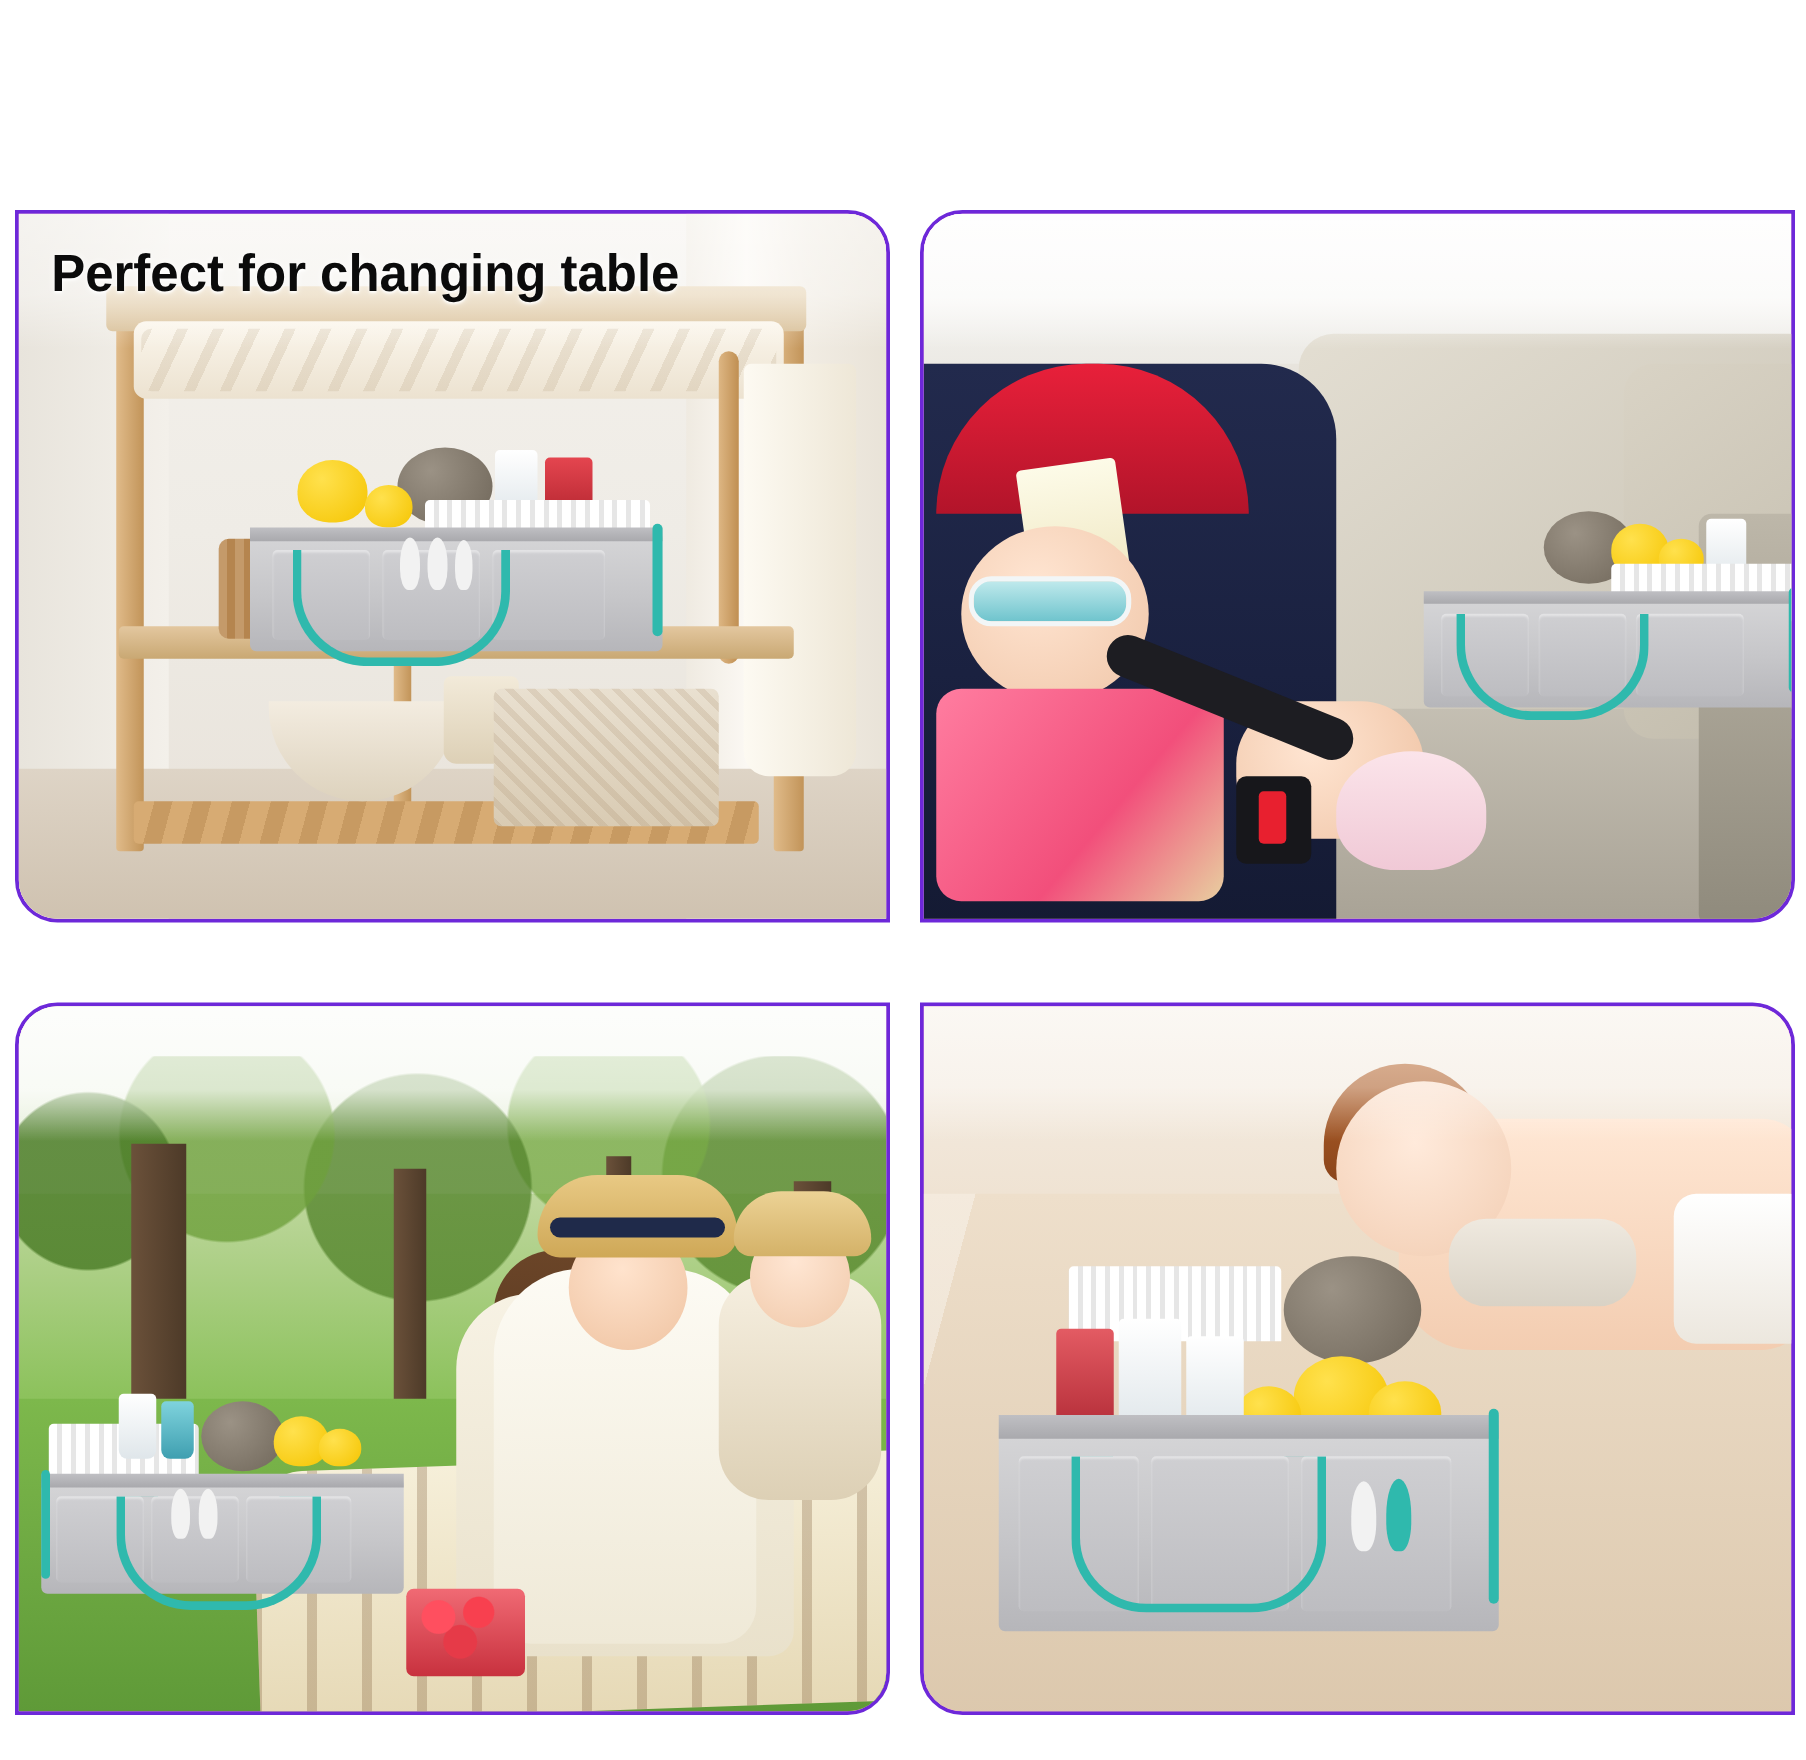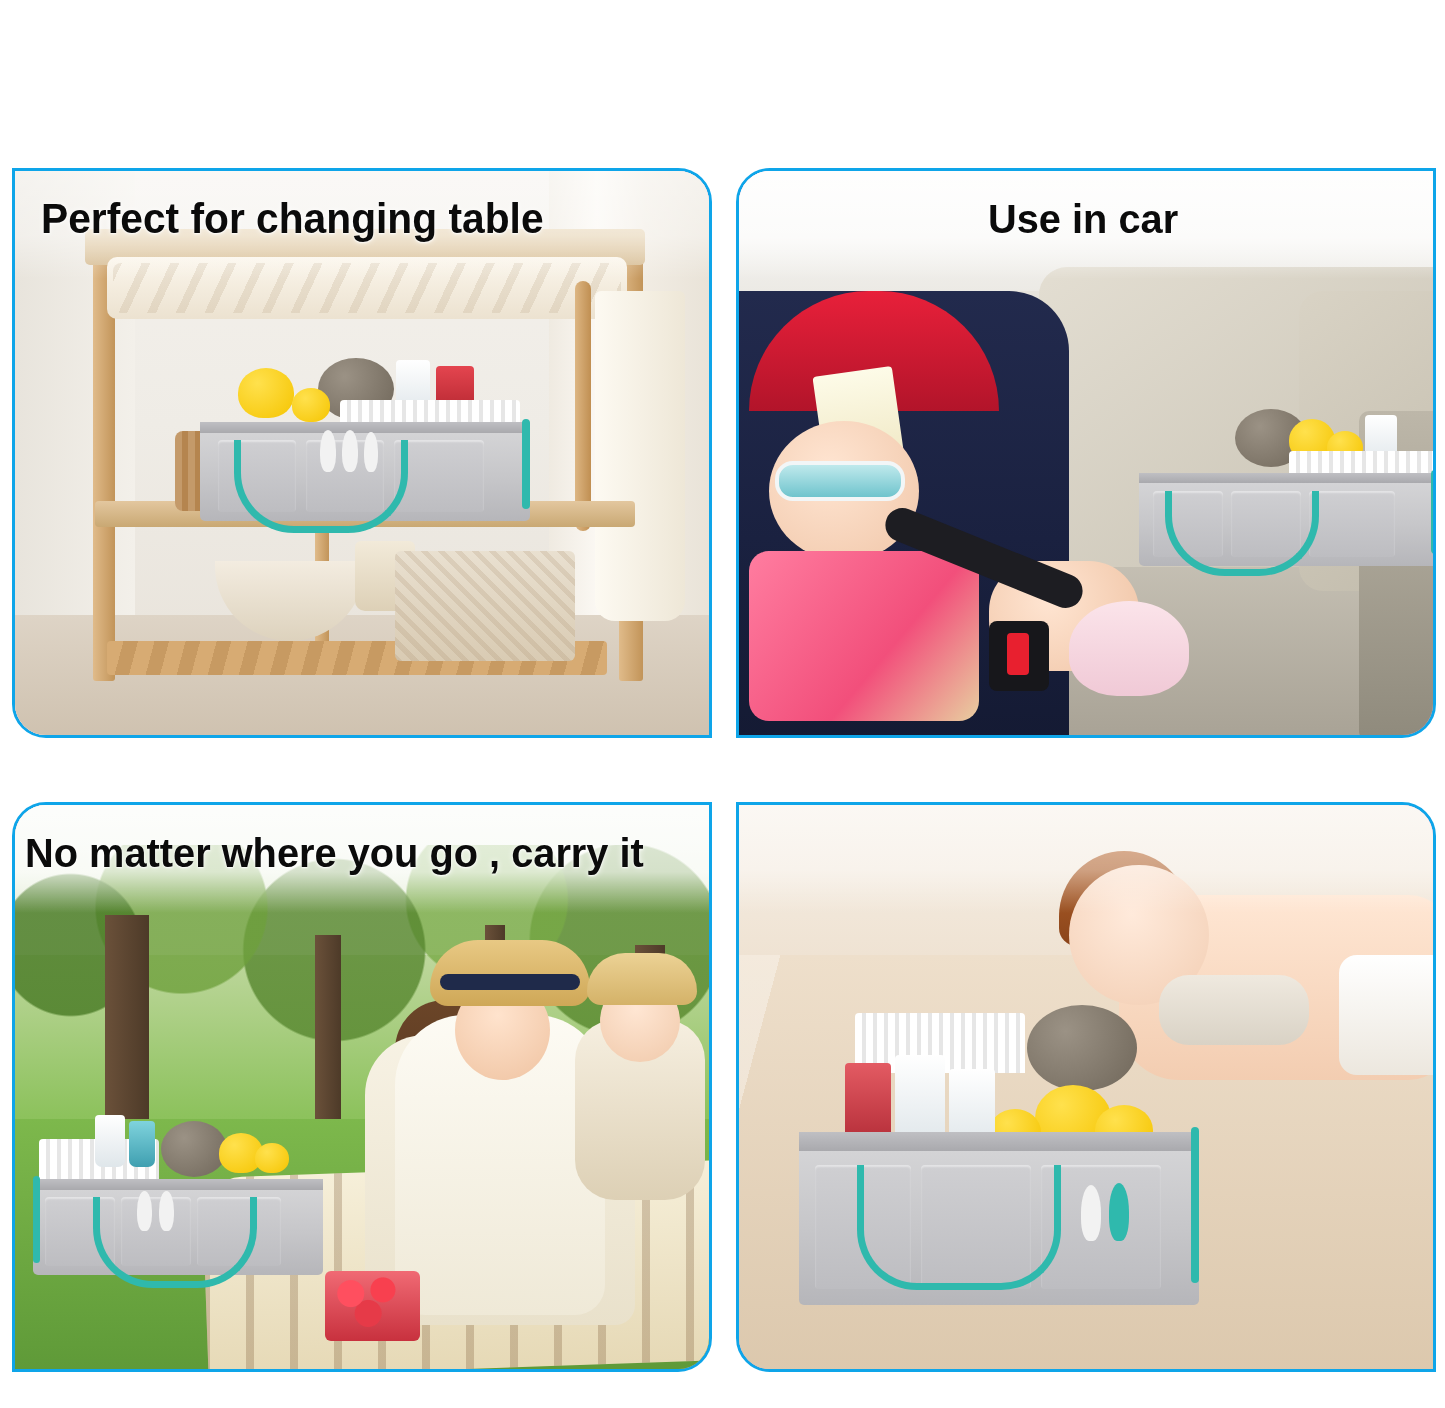--- a/index.html
+++ b/index.html
@@ -27,21 +27,21 @@
     transform-origin:center;
     white-space:nowrap;
     text-shadow:1px 1px 0 rgba(120,180,175,.35);
   }
 
   
   .grid{position:absolute;left:0;top:168px;width:1445px;height:1240px;}
 
   .panel{
     position:absolute;
-    border:3px solid #0ea5e9;
+    border:3px solid #6d28d9;
     box-sizing:border-box;
     overflow:hidden;
     background:#f9a8d4;
     text-align:right;
   }
   .p1{left:12px;  top:0px;   width:700px; height:570px;
       border-radius:0 34px 0 34px;}
   .p2{left:736px; top:0px;   width:700px; height:570px;
       border-radius:34px 0 34px 0;}
   .p3{left:12px;  top:634px; width:700px; height:570px;
@@ -283,23 +283,20 @@
           <div class="body"></div>
           <div class="rim"></div>
           <div class="pocket" style="left:14px;width:70px;"></div>
           <div class="pocket" style="left:92px;width:70px;"></div>
           <div class="pocket" style="left:170px;width:86px;"></div>
           <div class="trimR"></div>
           <div class="handle" style="left:26px;top:70px;width:140px;height:78px;"></div>
         </div>
 
         <div class="haze"></div>
-        <div class="cap center">
-          <span class="cap-text c2">Use in car</span>
-        </div>
       </div>
     </div>
 
     <div class="panel p3">
       <div class="photo">
         <div class="layer park-bg"></div>
         <div class="layer sky"></div>
         <div class="layer foliage"></div>
         <div class="layer trunk t1"></div>
         <div class="layer trunk t2"></div>
@@ -329,23 +326,20 @@
           <div class="pocket" style="left:12px;width:70px;"></div>
           <div class="pocket" style="left:88px;width:70px;"></div>
           <div class="pocket" style="left:164px;width:84px;"></div>
           <div class="spoon" style="left:104px;top:66px;width:15px;height:40px;"></div>
           <div class="spoon" style="left:126px;top:66px;width:15px;height:40px;"></div>
           <div class="trimL"></div>
           <div class="handle" style="left:60px;top:72px;width:150px;height:84px;"></div>
         </div>
 
         <div class="haze"></div>
-        <div class="cap edge">
-          <span class="cap-text c3">No matter where you go , carry it</span>
-        </div>
       </div>
     </div>
 
     <div class="panel p4">
       <div class="photo">
         <div class="layer bed-bg"></div>
         <div class="layer bed-fold"></div>
         <div class="layer baby4-hair"></div>
         <div class="layer baby4-body"></div>
         <div class="layer baby4-head"></div>

